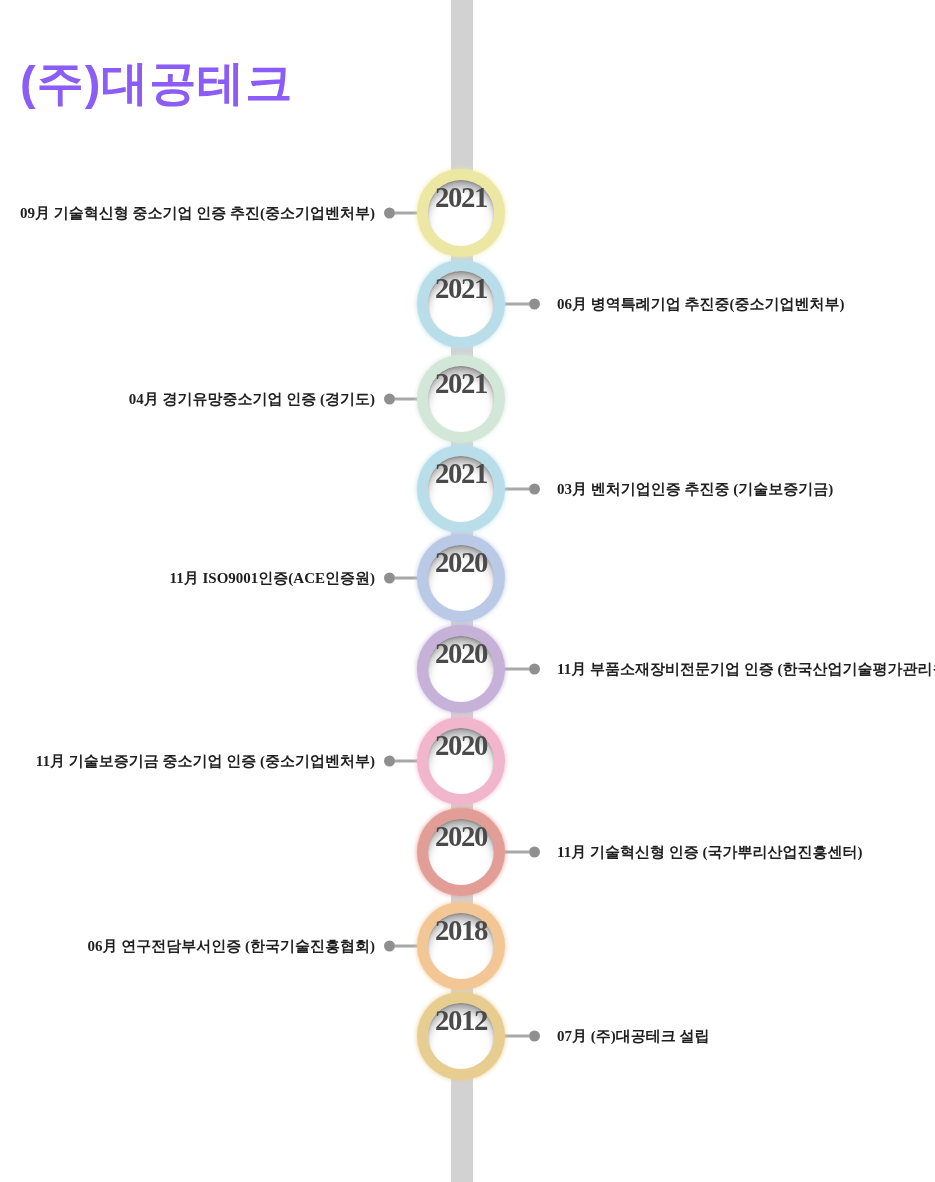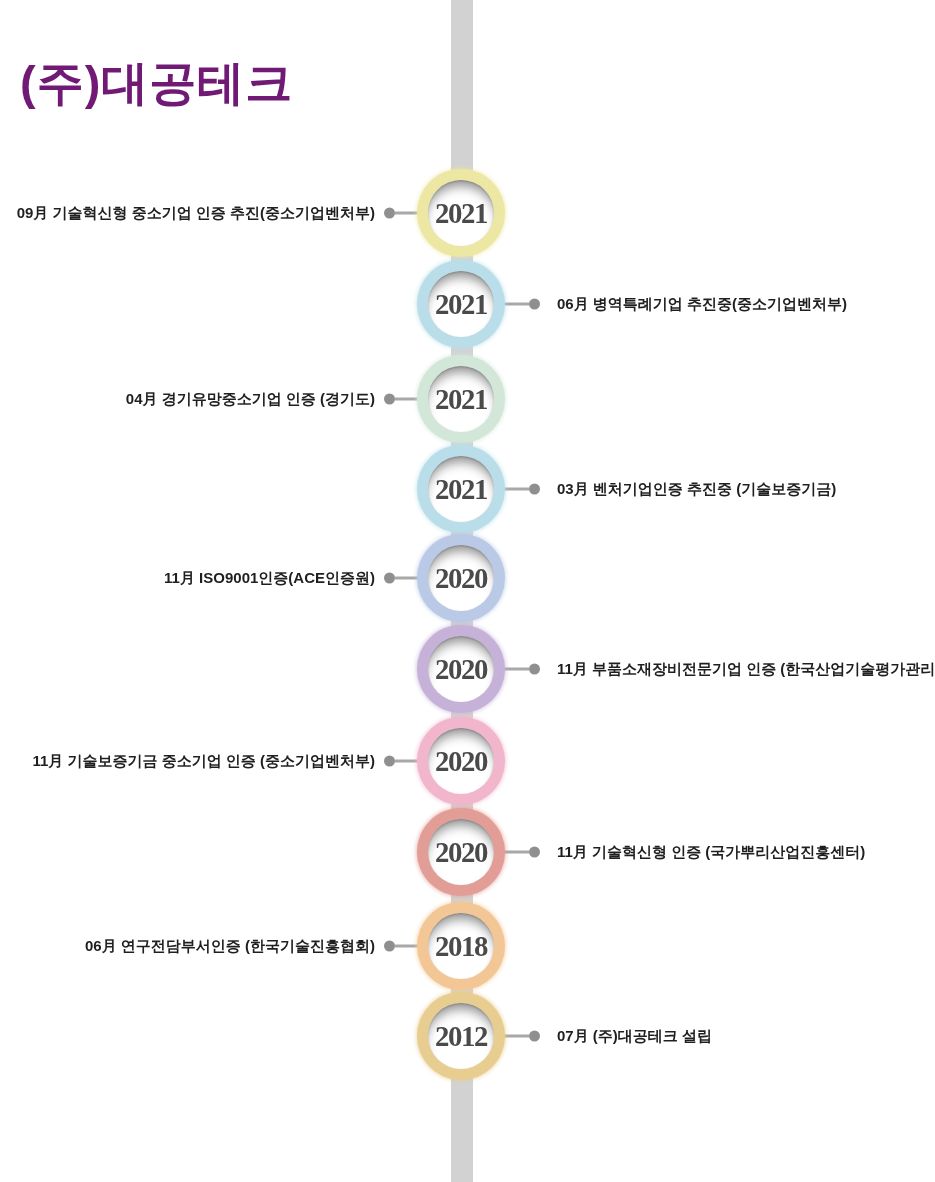--- a/index.html
+++ b/index.html
@@ -12,21 +12,21 @@
   }
   .page { position:absolute; inset:0; width:935px; height:1182px; }
 
   
   .title {
     position:absolute;
     left:20px; top:52px;
     font-size:47px;
     font-weight:800;
     letter-spacing:1px;
-    color:#701a75;
+    color:#8b5cf6;
     white-space:nowrap;
   }
 
   
   .bar {
     position:absolute;
     left:451px; top:0;
     width:22px; height:1182px;
     background:#d2d2d2;
     z-index:0;
@@ -44,21 +44,21 @@
     background:var(--ring,#ddd);
     box-shadow:0 0 5px 0 var(--ring,#ddd);
     display:flex; align-items:center; justify-content:center;
     z-index:2;
   }
   .badge .inner {
     width:66px; height:66px;
     border-radius:50%;
     background:#ffffff;
     box-shadow:inset 0 10px 11px -4px rgba(0,0,0,0.42), inset 0 1px 2px rgba(0,0,0,0.2);
-    display:flex; align-items:center; justify-content:center;
+    display:flex; justify-content:center;
   }
   .year {
     font-family:"Liberation Serif", serif;
     font-weight:bold;
     font-size:30px;
     letter-spacing:-1.5px;
     color:#4a4a4a;
     transform:scaleX(0.96);
   }
 
@@ -75,20 +75,21 @@
   .line { flex:1; height:3px; background:#a8a8a8; }
 
   .label {
     position:absolute; top:0;
     transform:translateY(-50%);
     font-size:15px;
     font-weight:700;
     color:#1f1f1f;
     white-space:nowrap;
     line-height:1.2;
+    font-family:Liberation Serif, serif;
   }
   .item.left  .label { right:560px; text-align:right; }
   .item.right .label { left:557px; text-align:left; }
 
   
   .i0 { top:213px; }  .i1 { top:304px; }
   .i2 { top:399px; }  .i3 { top:489px; }
   .i4 { top:578px; }  .i5 { top:669px; }
   .i6 { top:761px; }  .i7 { top:852px; }
   .i8 { top:946px; }  .i9 { top:1036px; }

